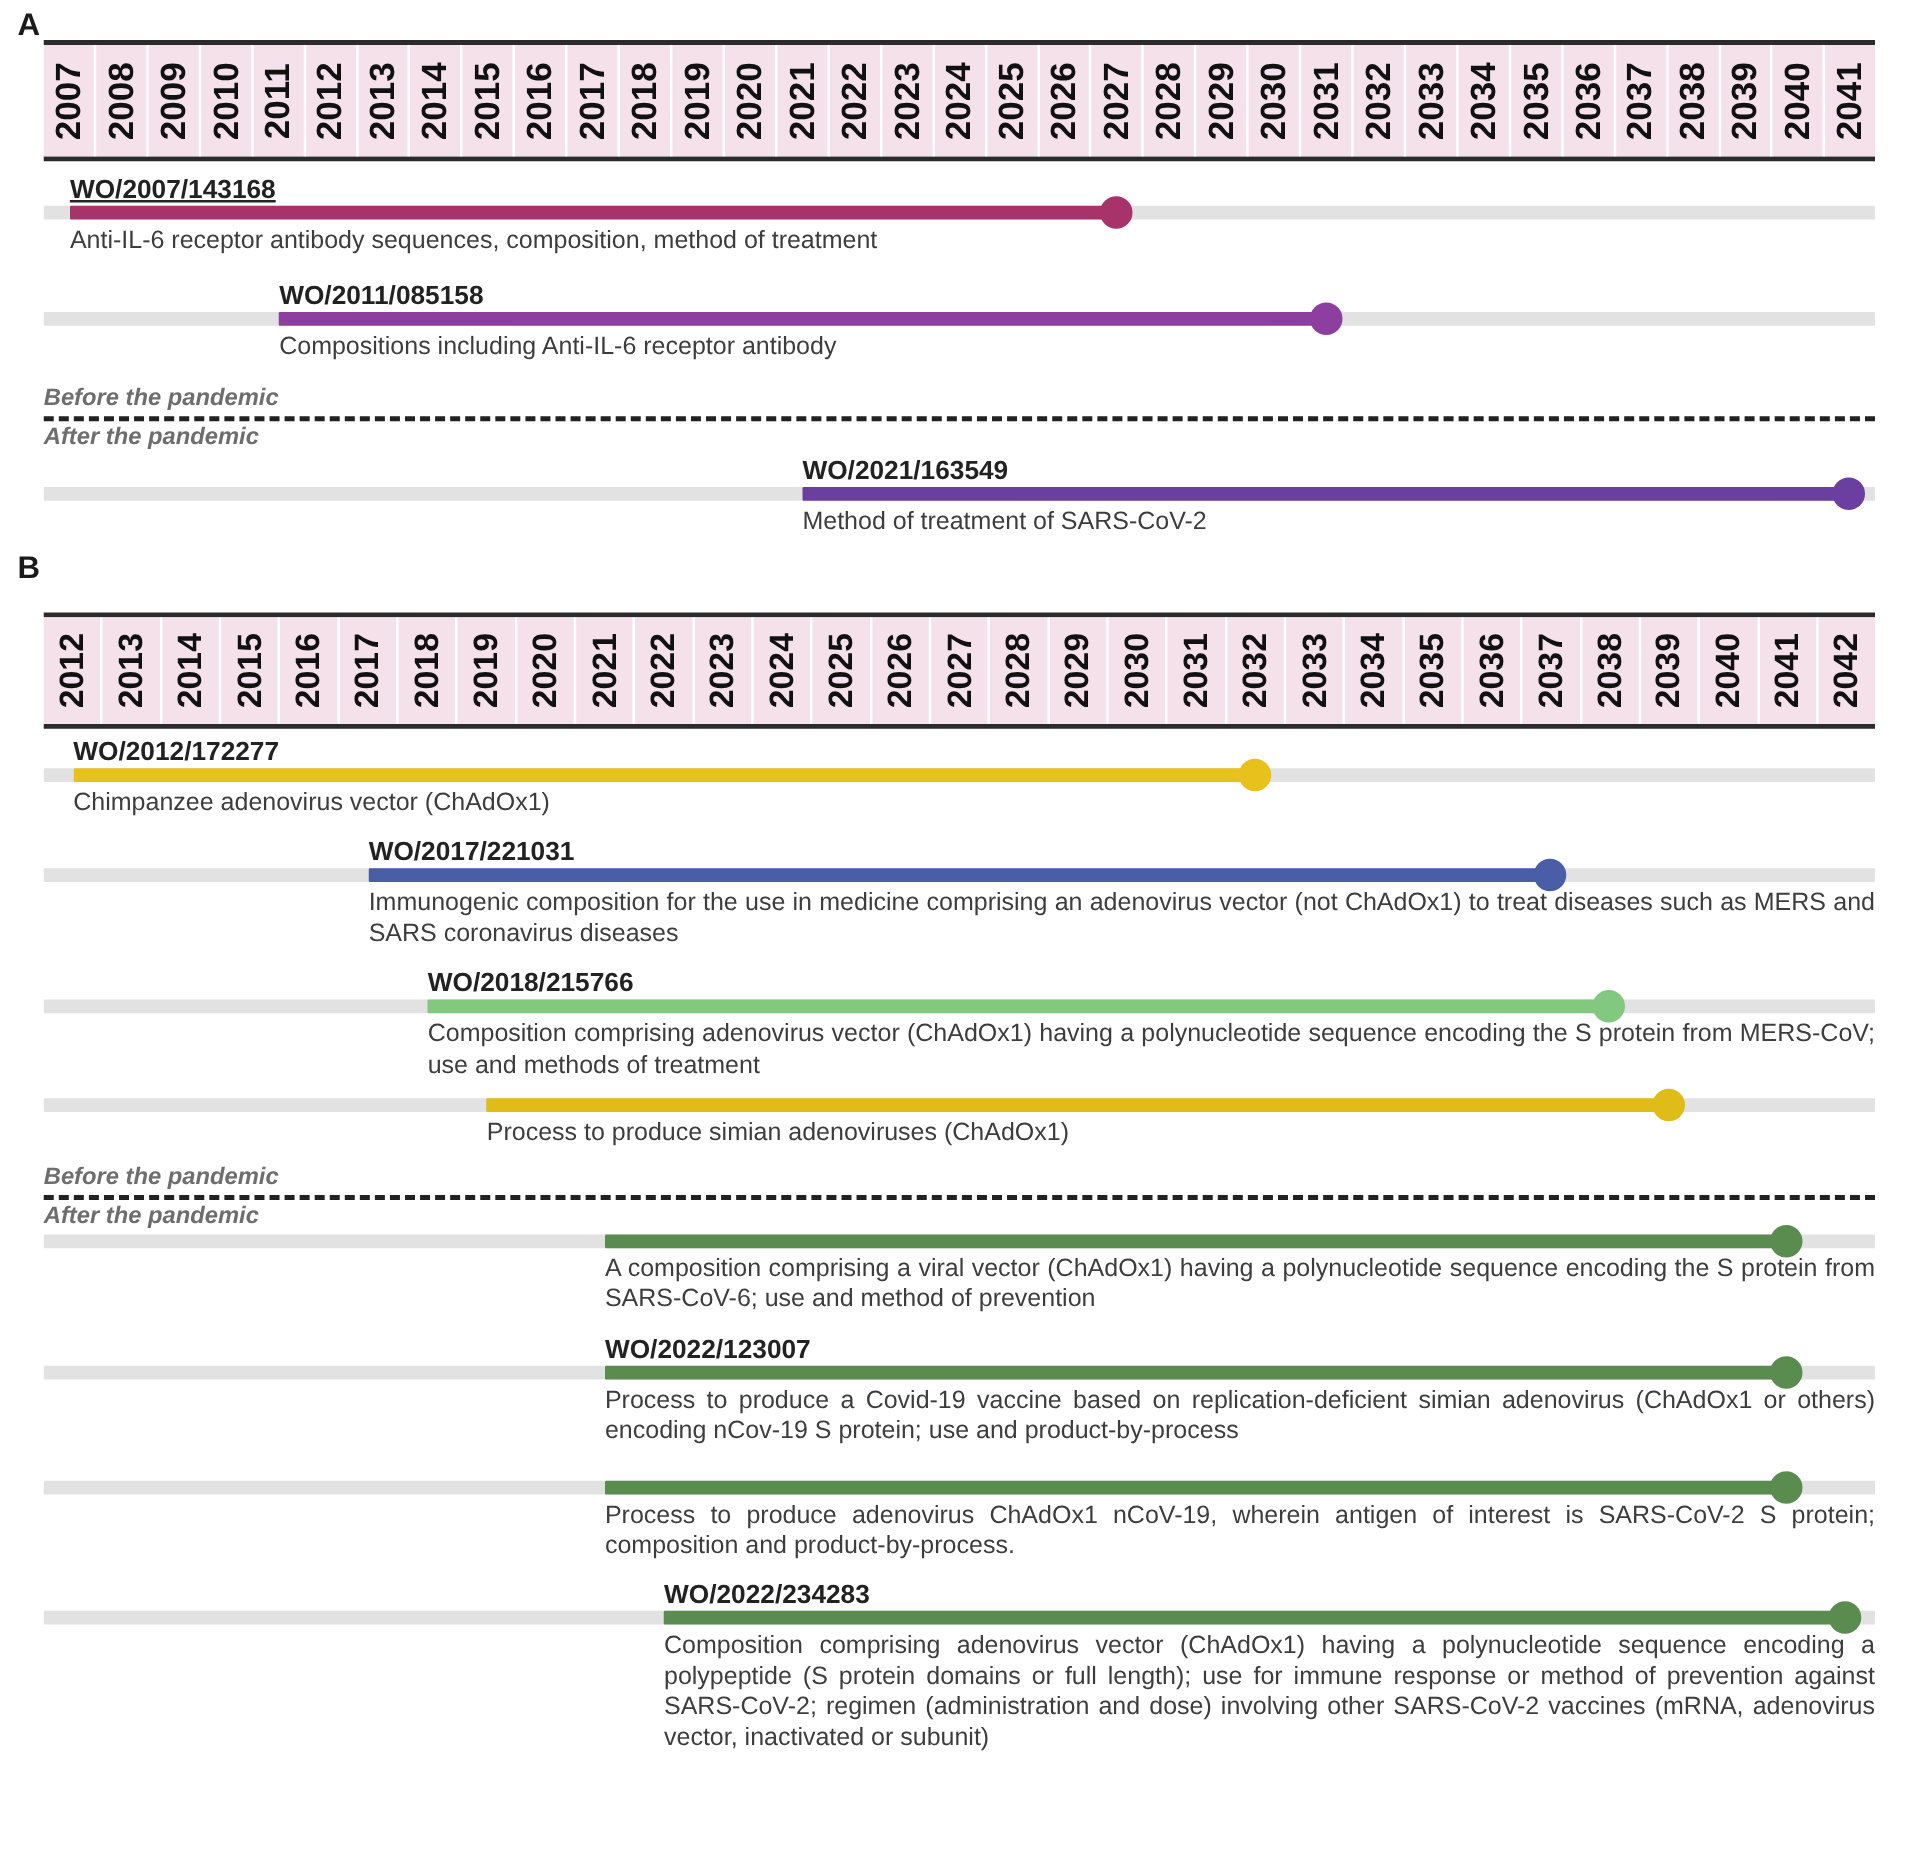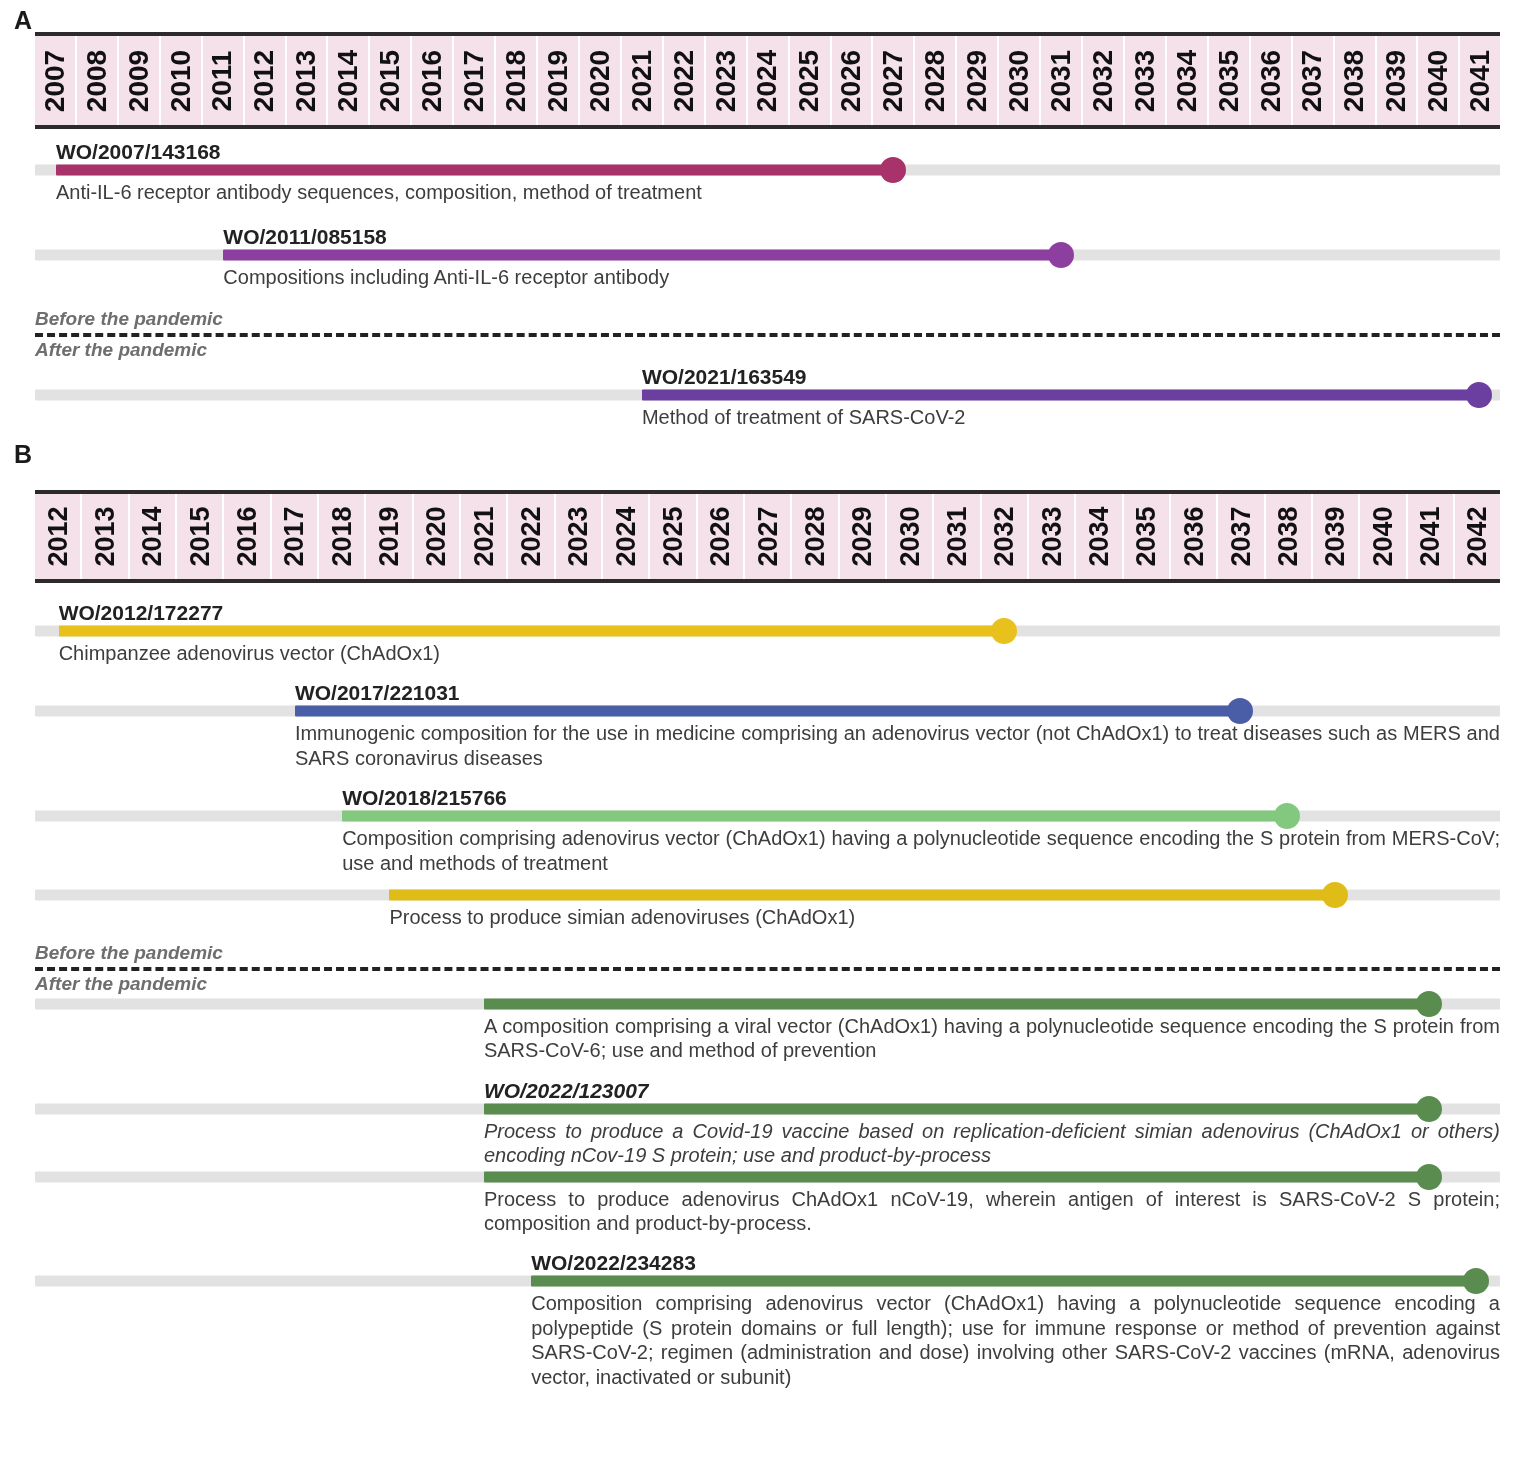--- a/index.html
+++ b/index.html
@@ -257,21 +257,21 @@
           <span style="font-size: 28px;">2040</span>
         </div>
         <div class="year-cell">
           <span style="font-size: 28px;">2041</span>
         </div>
       </div>
   </div>
   <div id="rowsA" style="margin-left:35px; width:1465px; padding-top:8px;">
       <div class="row" style="margin-bottom: 18px;">
         <div class="id-holder">
-          <div class="patent-id" style="left: 1.42857%;">WO/2007/143168</div>
+          <div class="patent-id" style="left: 1.42857%; text-decoration: underline;">WO/2007/143168</div>
         </div>
         <div class="track-wrap">
           <div class="track-bg"></div>
           <div class="track-fill" style="left: 1.42857%; width: 57.1429%; background: rgb(168, 50, 106);"></div>
           <div class="track-dot" style="left: 58.5714%; background: rgb(168, 50, 106);"></div>
         </div>
         <div class="patent-desc nojust" style="margin-left: 1.42857%; width: 98.5714%;">Anti-IL-6 receptor antibody sequences, composition, method of treatment</div>
       </div>
       <div class="row" style="margin-bottom: 18px;">
         <div class="id-holder">
@@ -396,21 +396,21 @@
           <span style="font-size: 27px;">2040</span>
         </div>
         <div class="year-cell">
           <span style="font-size: 27px;">2041</span>
         </div>
         <div class="year-cell">
           <span style="font-size: 27px;">2042</span>
         </div>
       </div>
   </div>
-  <div id="rowsB" style="margin-left:35px; width:1465px; padding-top:15px;">
+  <div id="rowsB" style="margin-left:35px; width:1465px; padding-top:4px;">
       <div class="row" style="margin-bottom: 13px;">
         <div class="id-holder">
           <div class="patent-id" style="left: 1.6129%;">WO/2012/172277</div>
         </div>
         <div class="track-wrap">
           <div class="track-bg"></div>
           <div class="track-fill" style="left: 1.6129%; width: 64.5161%; background: rgb(232, 193, 28);"></div>
           <div class="track-dot" style="left: 66.129%; background: rgb(232, 193, 28);"></div>
         </div>
         <div class="patent-desc nojust" style="margin-left: 1.6129%; width: 98.3871%;">Chimpanzee adenovirus vector (ChAdOx1)</div>
@@ -451,21 +451,21 @@
         <div class="divider-label">After the pandemic</div>
       </div>
       <div class="row" style="margin-bottom: 13px;">
         <div class="track-wrap">
           <div class="track-bg"></div>
           <div class="track-fill" style="left: 30.6452%; width: 64.5161%; background: rgb(90, 140, 79);"></div>
           <div class="track-dot" style="left: 95.1613%; background: rgb(90, 140, 79);"></div>
         </div>
         <div class="patent-desc" style="margin-left: 30.6452%; width: 69.3548%;">A composition comprising a viral vector (ChAdOx1) having a polynucleotide sequence encoding the S protein from SARS-CoV-6; use and method of prevention</div>
       </div>
-      <div class="row" style="margin-bottom: 2px; font-style: italic;">
+      <div class="row" style="margin-bottom: 26px;">
         <div class="id-holder">
           <div class="patent-id" style="left: 30.6452%;">WO/2022/123007</div>
         </div>
         <div class="track-wrap">
           <div class="track-bg"></div>
           <div class="track-fill" style="left: 30.6452%; width: 64.5161%; background: rgb(90, 140, 79);"></div>
           <div class="track-dot" style="left: 95.1613%; background: rgb(90, 140, 79);"></div>
         </div>
         <div class="patent-desc" style="margin-left: 30.6452%; width: 69.3548%;">Process to produce a Covid-19 vaccine based on replication-deficient simian adenovirus (ChAdOx1 or others) encoding nCov-19 S protein; use and product-by-process</div>
       </div>

